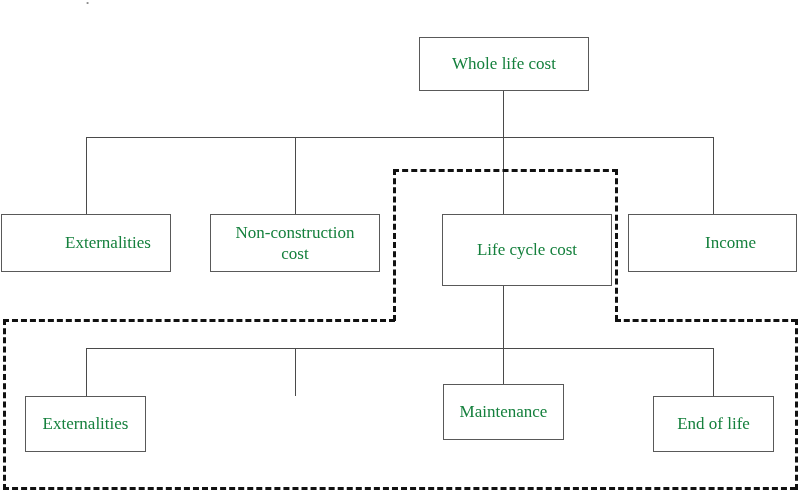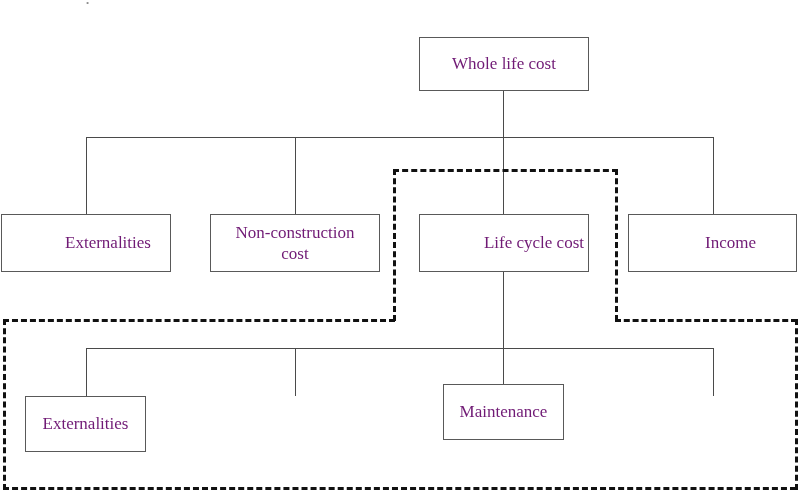--- a/index.html
+++ b/index.html
@@ -20,21 +20,21 @@
   .node {
     position: absolute;
     box-sizing: border-box;
     border: 1px solid #595959;
     background: #ffffff;
     display: flex;
     align-items: center;
     justify-content: center;
     text-align: center;
     font-size: 17px;
-    color: #701a75;
+    color: #15803d;
     line-height: 1.25;
     z-index: 3;
   }
   .node .label {
     display: block;
     padding: 0 4px;
   }
   .line {
     position: absolute;
     background: #4a4a4a;
@@ -110,31 +110,34 @@
   </div>
 
   <div class="node" style="left:1px; top:214px; width:170px; height:58px;padding-left:44px;">
     <span class="label">Externalities</span>
   </div>
 
   <div class="node" style="left:210px; top:214px; width:170px; height:58px;">
     <span class="label" style="max-width:130px;">Non-construction cost</span>
   </div>
 
-  <div class="node" style="left:419px; top:214px; width:170px; height:58px;justify-content:flex-end;">
+  <div class="node" style="left:442px; top:214px; width:170px; height:72px;">
     <span class="label">Life cycle cost</span>
   </div>
 
   <div class="node" style="left:628px; top:214px; width:169px; height:58px;padding-left:36px;">
     <span class="label">Income</span>
   </div>
 
   <div class="node" style="left:25px; top:396px; width:121px; height:56px;">
     <span class="label">Externalities</span>
   </div>
 
 
   <div class="node" style="left:443px; top:384px; width:121px; height:56px;">
     <span class="label">Maintenance</span>
   </div>
 
+  <div class="node" style="left:653px; top:396px; width:121px; height:56px;">
+    <span class="label">End of life</span>
+  </div>
 
 </div>
 
 </body></html>

